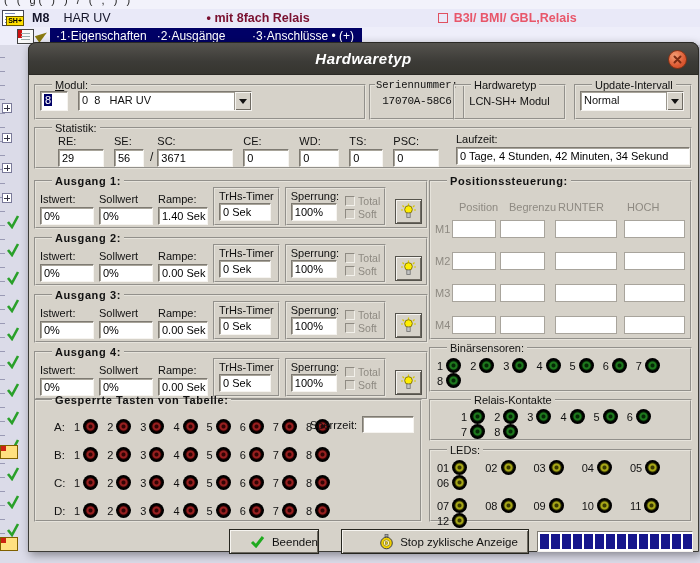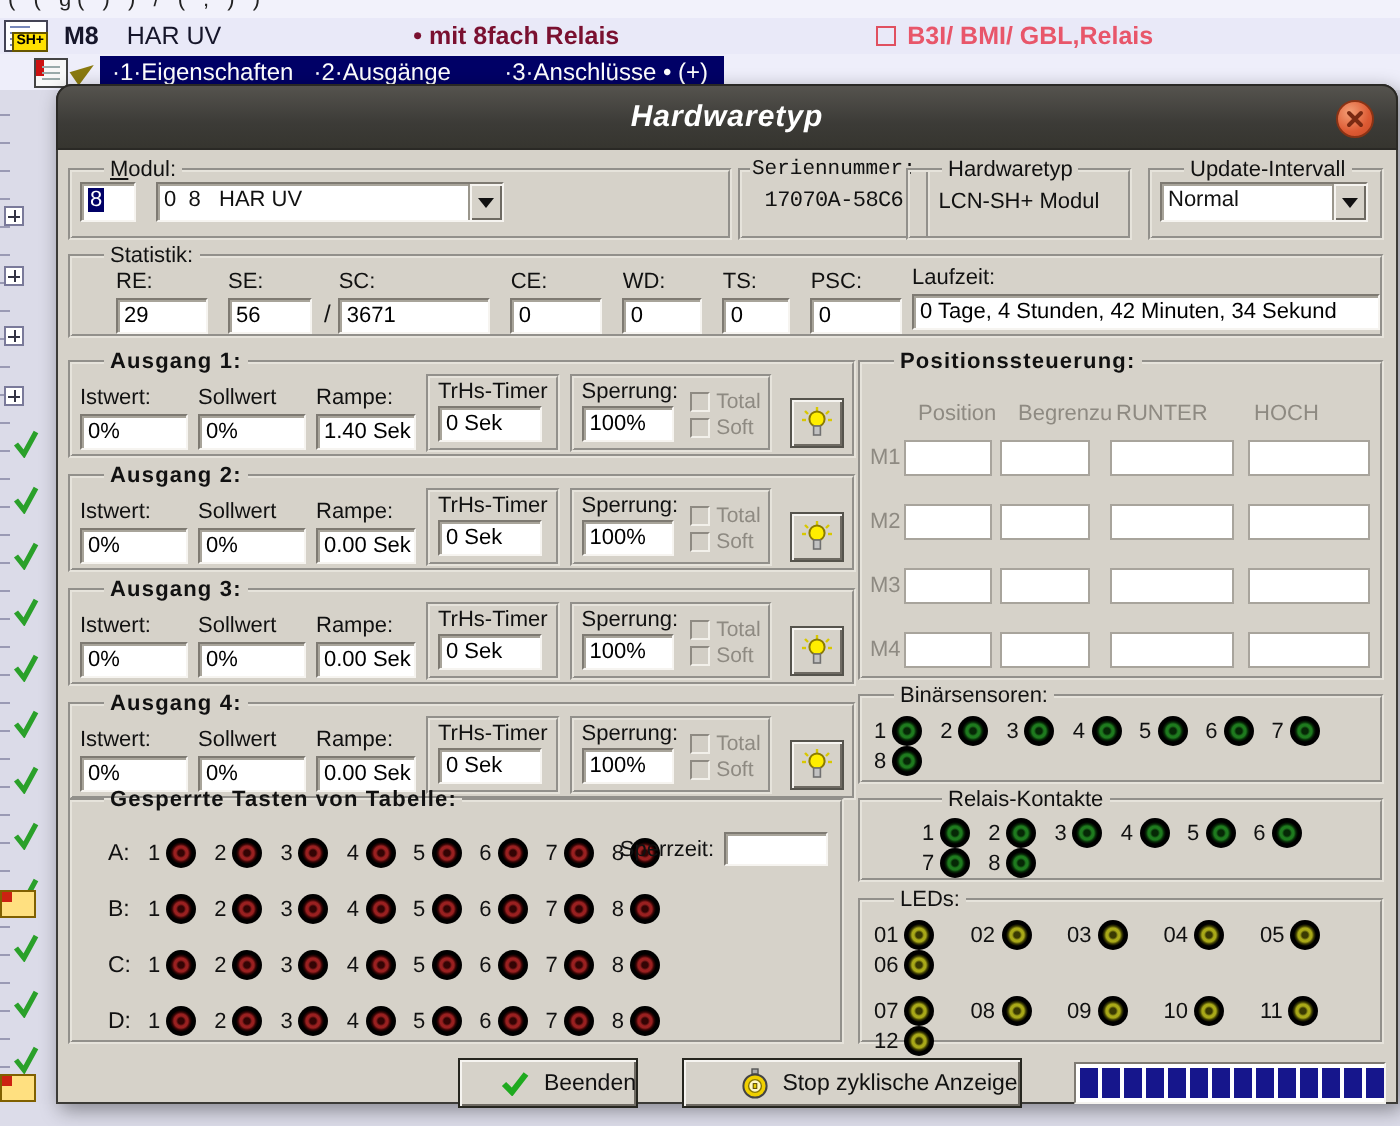--- a/index.html
+++ b/index.html
@@ -246,21 +246,21 @@
 
     <fieldset style="left:5px; top:79px; width:658px; height:47px;">
       <legend>Statistik:</legend>
       <div class="stat-row">
         <div class="stat-fld">
             <span class="flabel">RE:</span>
             <div class="tb" style="width:46px;">29</div>
           </div>
         <div class="stat-fld">
             <span class="flabel">SE:</span>
-            <div class="tb" style="width:42px;">56</div>
+            <div class="tb" style="width:30px;">56</div>
           </div>
         <span class="slash">/</span>
         <div class="stat-fld">
             <span class="flabel">SC:</span>
             <div class="tb" style="width:76px;">3671</div>
           </div>
         <div class="stat-fld">
             <span class="flabel">CE:</span>
             <div class="tb" style="width:46px;">0</div>
           </div>
@@ -752,21 +752,21 @@
             <span class="led led-yellow"></span>
           </span></div>
     </fieldset>
 
     <div class="btn" style="left:200px; top:486px; width:90px;justify-content:flex-end;">
       <svg width="15" height="13" viewBox="0 0 15 13">
           <path d="M2 7 L6 11 L13 2" stroke="#1faa1f" stroke-width="3" fill="none"></path>
         </svg>
       <span>Beenden</span>
     </div>
-    <div class="btn" style="left:312px; top:486px; width:170px;padding-left:28px;">
+    <div class="btn" style="left:312px; top:486px; width:188px;padding-left:28px;">
       <svg width="13" height="16" viewBox="0 0 13 16">
           <rect x="5" y="0.5" width="3" height="2.5" fill="#aaa" stroke="#555" stroke-width="0.7"></rect>
           <circle cx="6.5" cy="9" r="5.8" fill="#f0d000" stroke="#444" stroke-width="1"></circle>
           <circle cx="6.5" cy="9" r="3.2" fill="#fff8c8" stroke="#887700" stroke-width="0.7"></circle>
           <rect x="5.6" y="7.8" width="1.8" height="2.4" fill="#e8d000" stroke="#554400" stroke-width="0.5"></rect>
         </svg>
       <span>Stop zyklische Anzeige</span>
     </div>
     <div class="progress" id="progressbar">
         <span class="pseg"></span>

